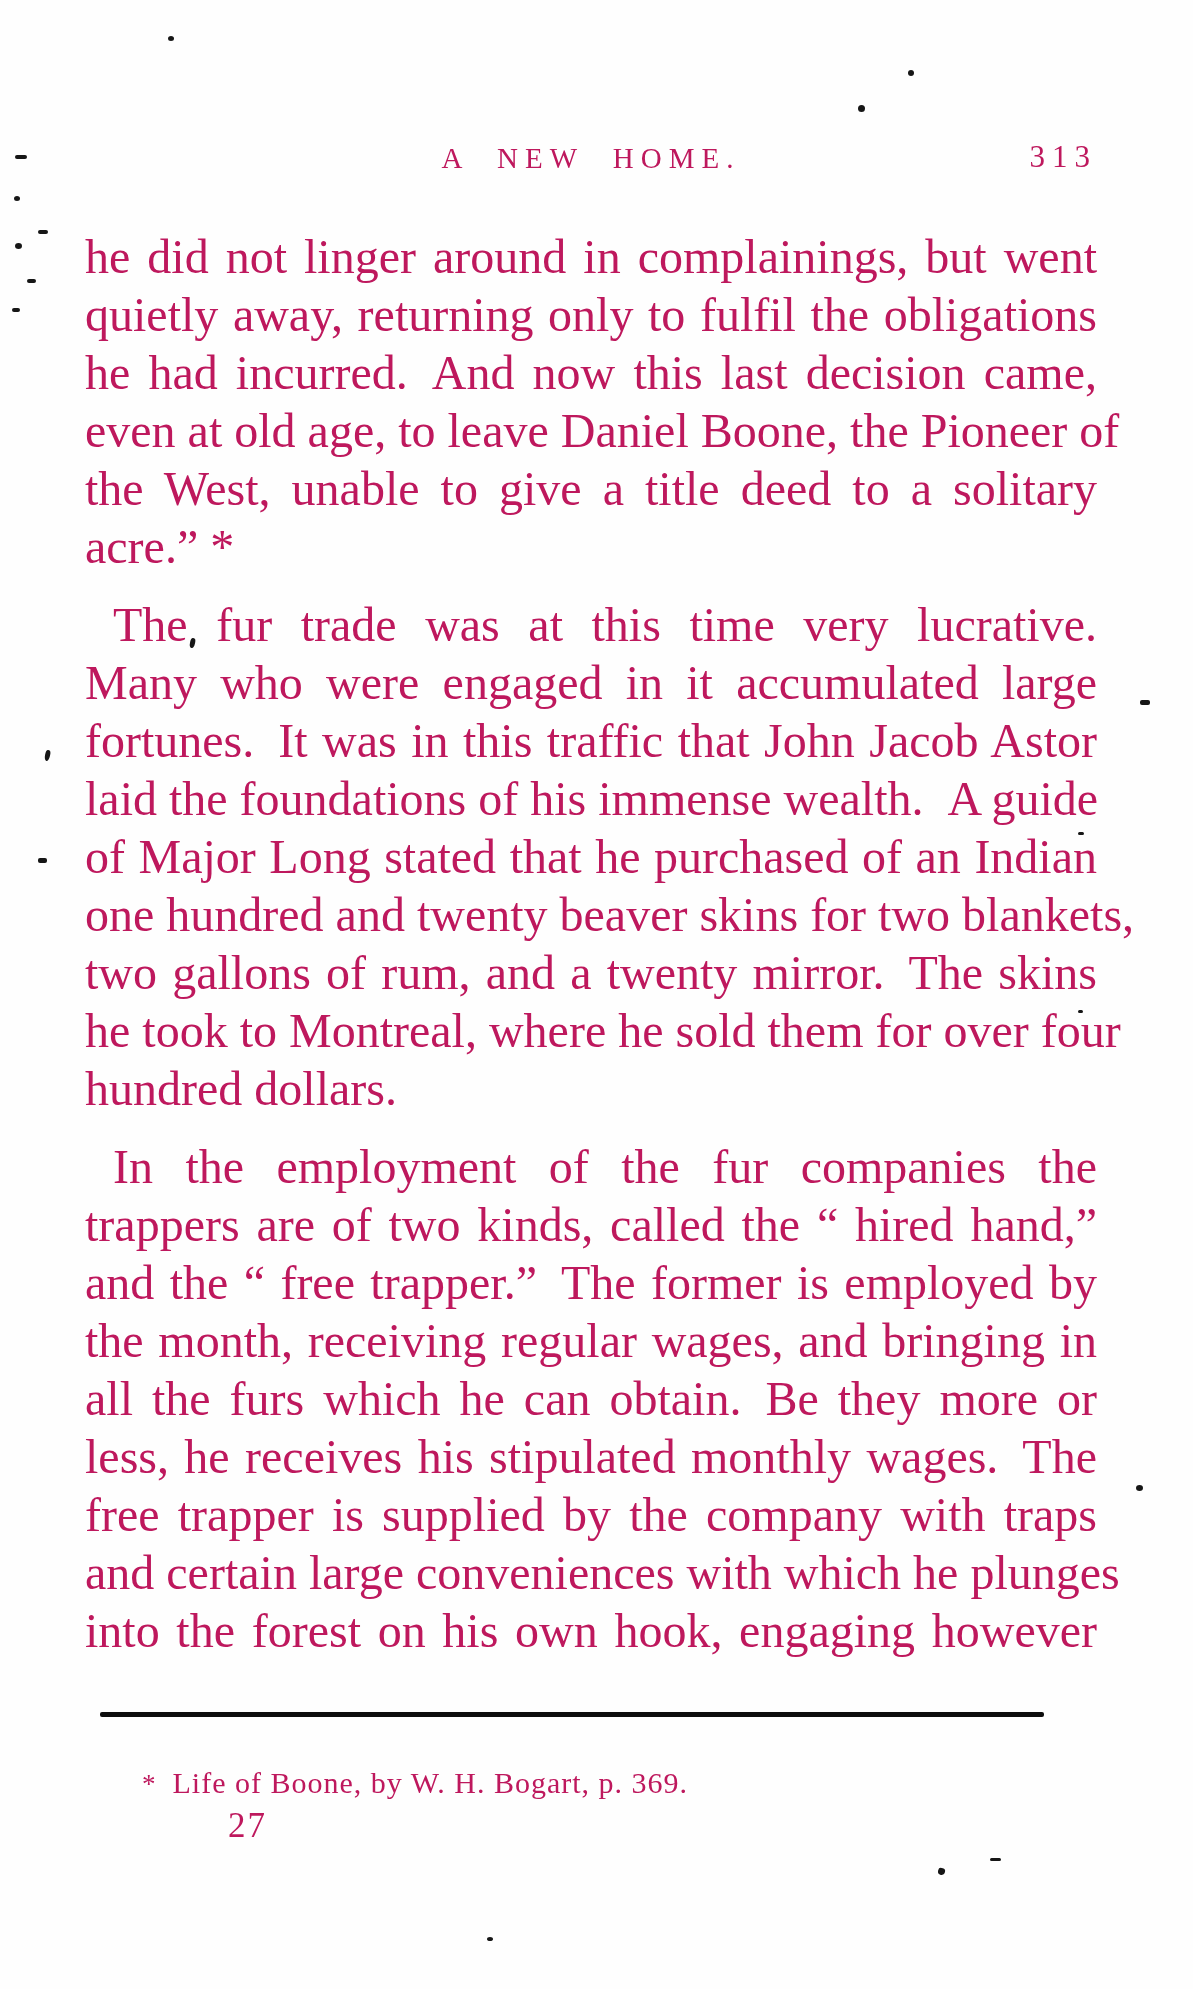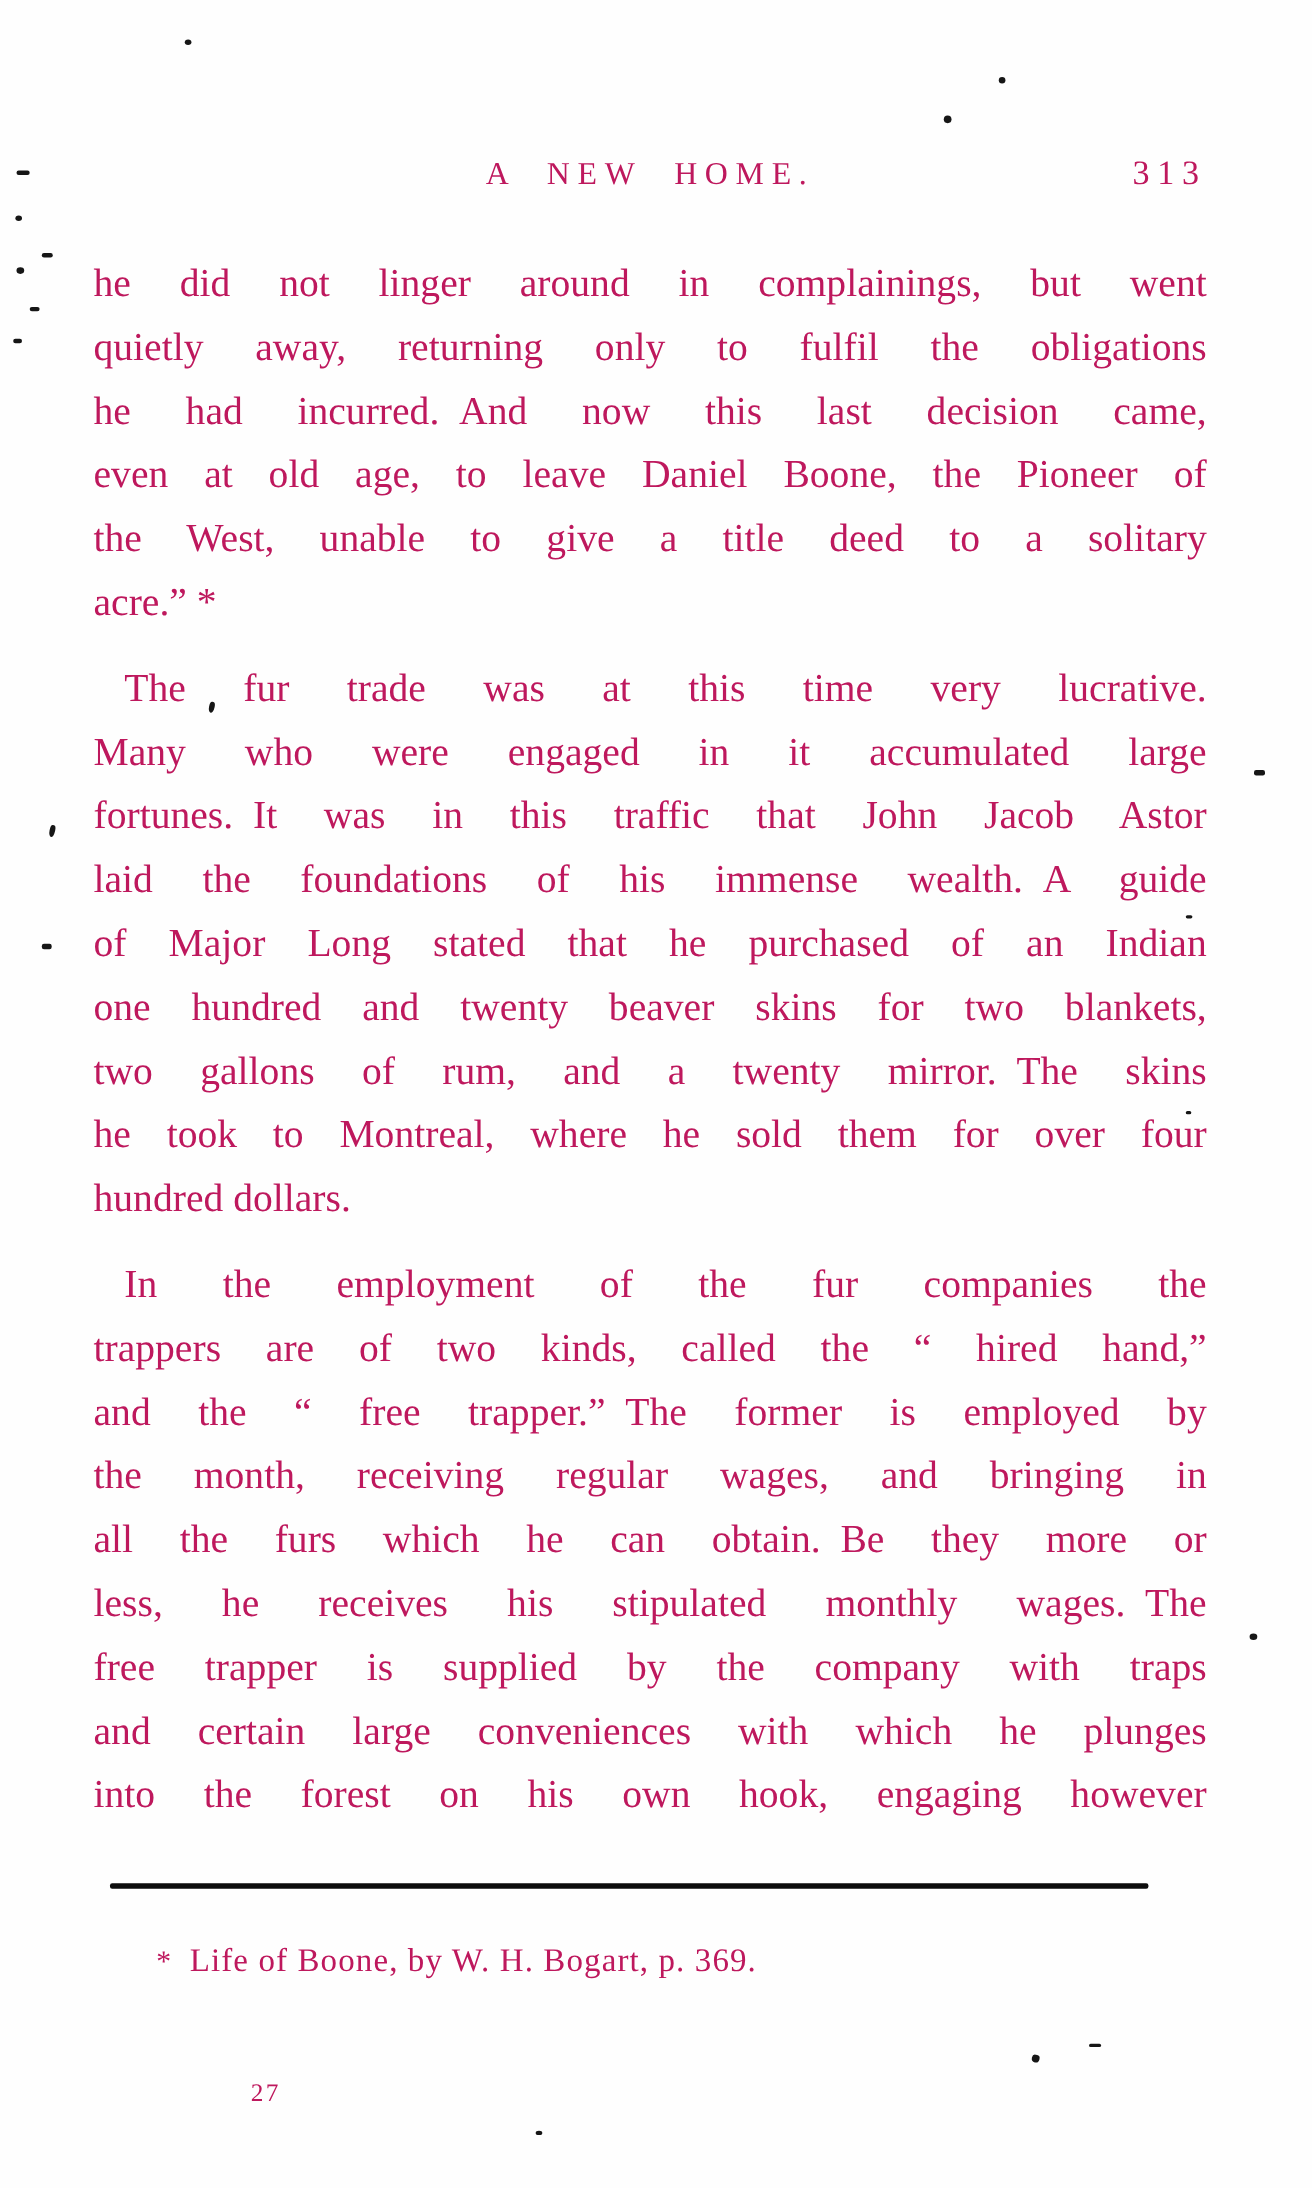--- a/index.html
+++ b/index.html
@@ -20,21 +20,21 @@
     font-size:29px;letter-spacing:7px;word-spacing:15px;
     white-space:nowrap;
   }
   .page-number{
     position:absolute;right:0;top:-3px;
     font-size:31px;letter-spacing:7px;
   }
   
   .body-text{
     position:absolute;left:85px;top:228px;width:1012px;
-    font-size:36px;line-height:58px;
+    font-size:48px;line-height:58px;
   }
   .para{margin:0;}
   .para + .para{margin-top:20px;}
   .para.indent .line:first-child{text-indent:28px;}
   .line{
     height:58px;
     text-align:justify;
     text-align-last:justify;
     white-space:nowrap;
     overflow:visible;
@@ -44,22 +44,22 @@
   .footnote-rule{
     position:absolute;left:100px;top:1712px;width:944px;height:5px;
     background:#0d0d0d;border-radius:2px;
   }
   .footnote{
     position:absolute;left:142px;top:1766px;
     font-size:30px;letter-spacing:1px;white-space:nowrap;
   }
   .footnote .marker{display:inline-block;margin-right:16px;font-size:27px;}
   .signature-mark{
-    position:absolute;left:228px;top:1890px;
-    font-size:23px;letter-spacing:2px;
+    position:absolute;left:228px;top:1806px;
+    font-size:35px;letter-spacing:2px;
   }
   
   .artifact{position:absolute;background:#161616;}
   .artifact.dot{border-radius:50%;}
   .artifact.dash{border-radius:2px;}
   .artifact.tick{border-radius:45% 45% 55% 55%;transform:rotate(12deg);}
 </style>
 </head>
 <body>
 

